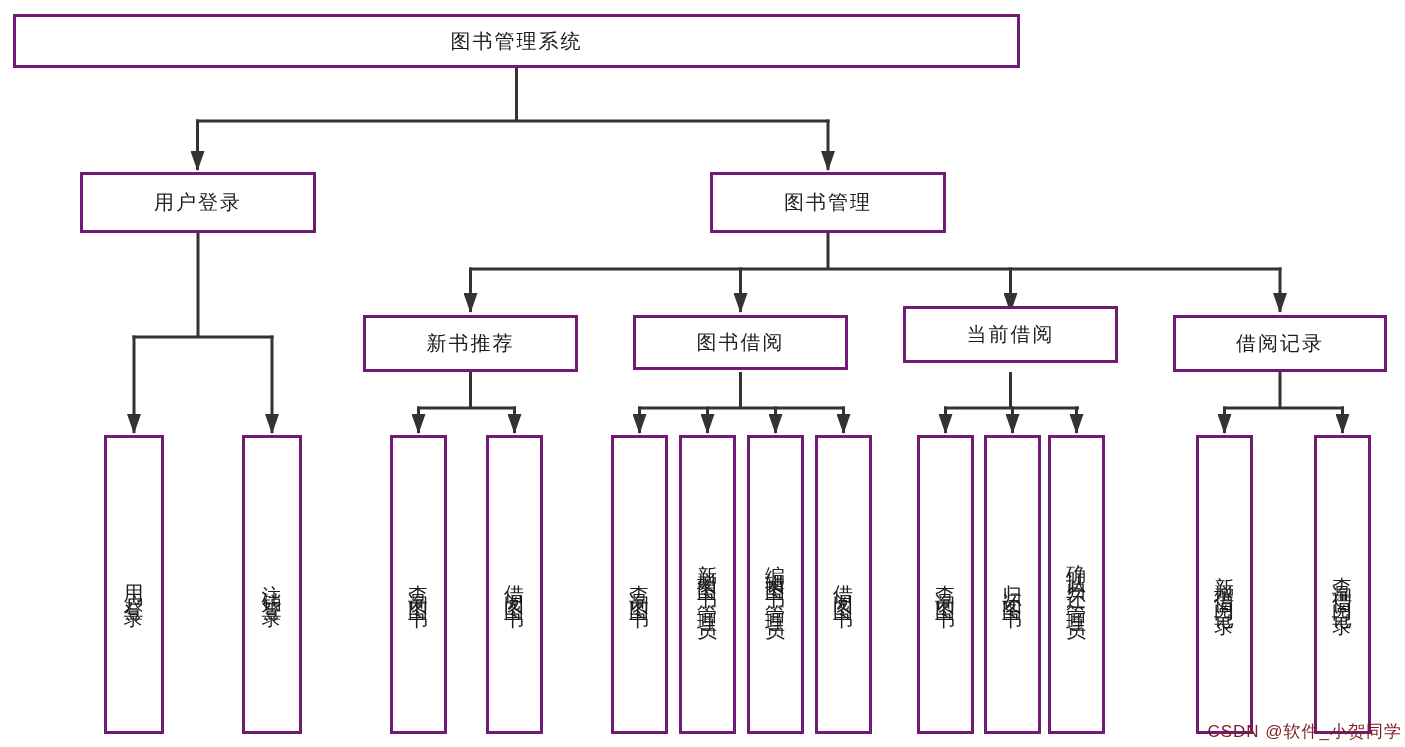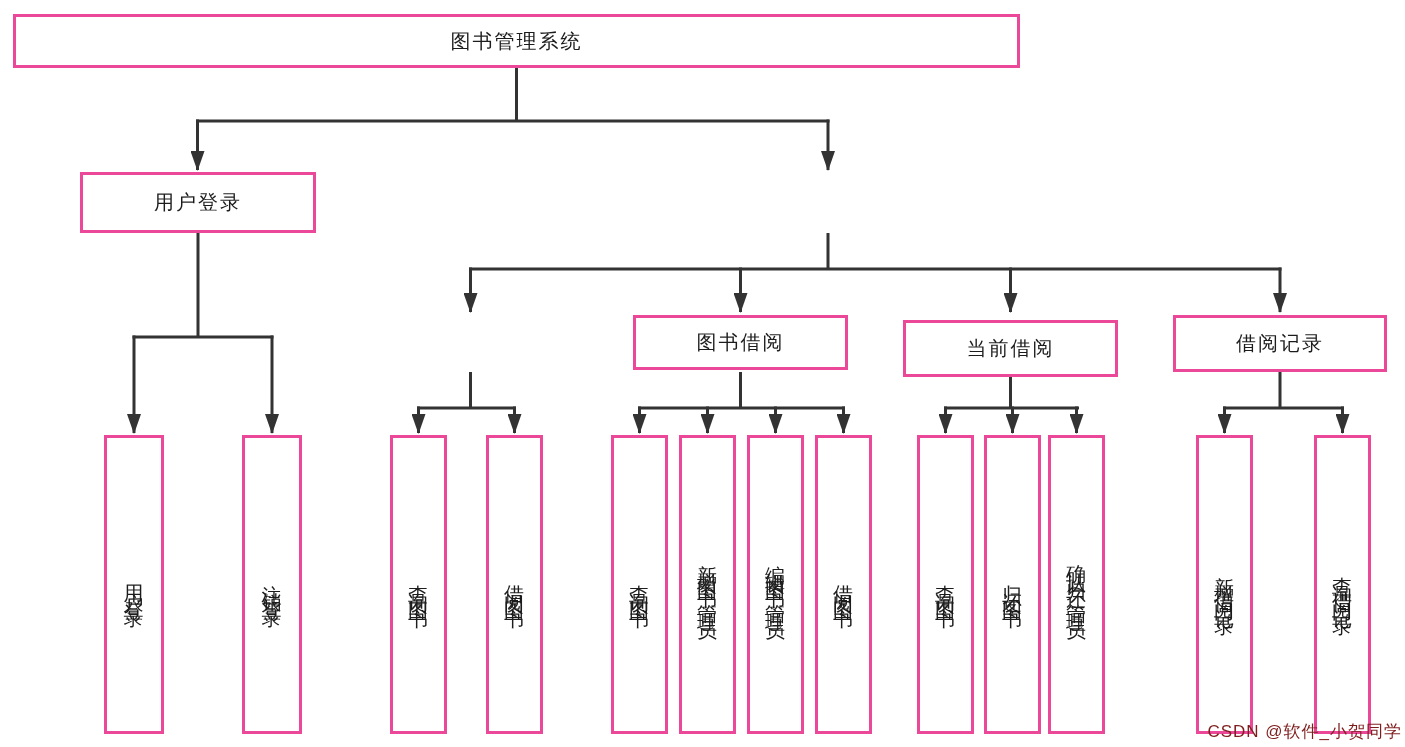--- a/index.html
+++ b/index.html
@@ -7,21 +7,21 @@
     position:relative;
     width:1405px;height:747px;
     background:#ffffff;
     font-family:"Liberation Sans","DejaVu Sans",sans-serif;
     overflow:hidden;
   }
   .connectors{position:absolute;left:0;top:0;z-index:1;}
   .box{
     position:absolute;
     box-sizing:border-box;
-    border:3px solid #ec4899;
+    border:3px solid #701a75;
     background:#ffffff;
     display:flex;
     align-items:center;
     justify-content:center;
     color:#1c1c1c;
     z-index:2;
   }
   .box.h{font-size:20px;letter-spacing:2px;}
   .box.v{
     font-size:20px;
@@ -90,25 +90,31 @@
     </g>
   </svg>
 
   <div class="box h" style="left:13px;top:14px;width:1007px;height:54px">
     <span>图书管理系统</span>
   </div>
 
   <div class="box h" style="left:80px;top:172px;width:236px;height:61px">
     <span>用户登录</span>
   </div>
+  <div class="box h" style="left:710px;top:172px;width:236px;height:61px">
+    <span>图书管理</span>
+  </div>
 
+  <div class="box h" style="left:363px;top:315px;width:215px;height:57px">
+    <span>新书推荐</span>
+  </div>
   <div class="box h" style="left:633px;top:315px;width:215px;height:55px">
     <span>图书借阅</span>
   </div>
-  <div class="box h" style="left:903px;top:320px;width:215px;height:57px">
+  <div class="box h" style="left:903px;top:306px;width:215px;height:57px">
     <span>当前借阅</span>
   </div>
   <div class="box h" style="left:1173px;top:315px;width:214px;height:57px">
     <span>借阅记录</span>
   </div>
 
   <div class="box v" style="left:104px;top:435px;width:60px;height:299px">
     <span class="vtext">用户登录</span>
   </div>
   <div class="box v" style="left:242px;top:435px;width:60px;height:299px">

